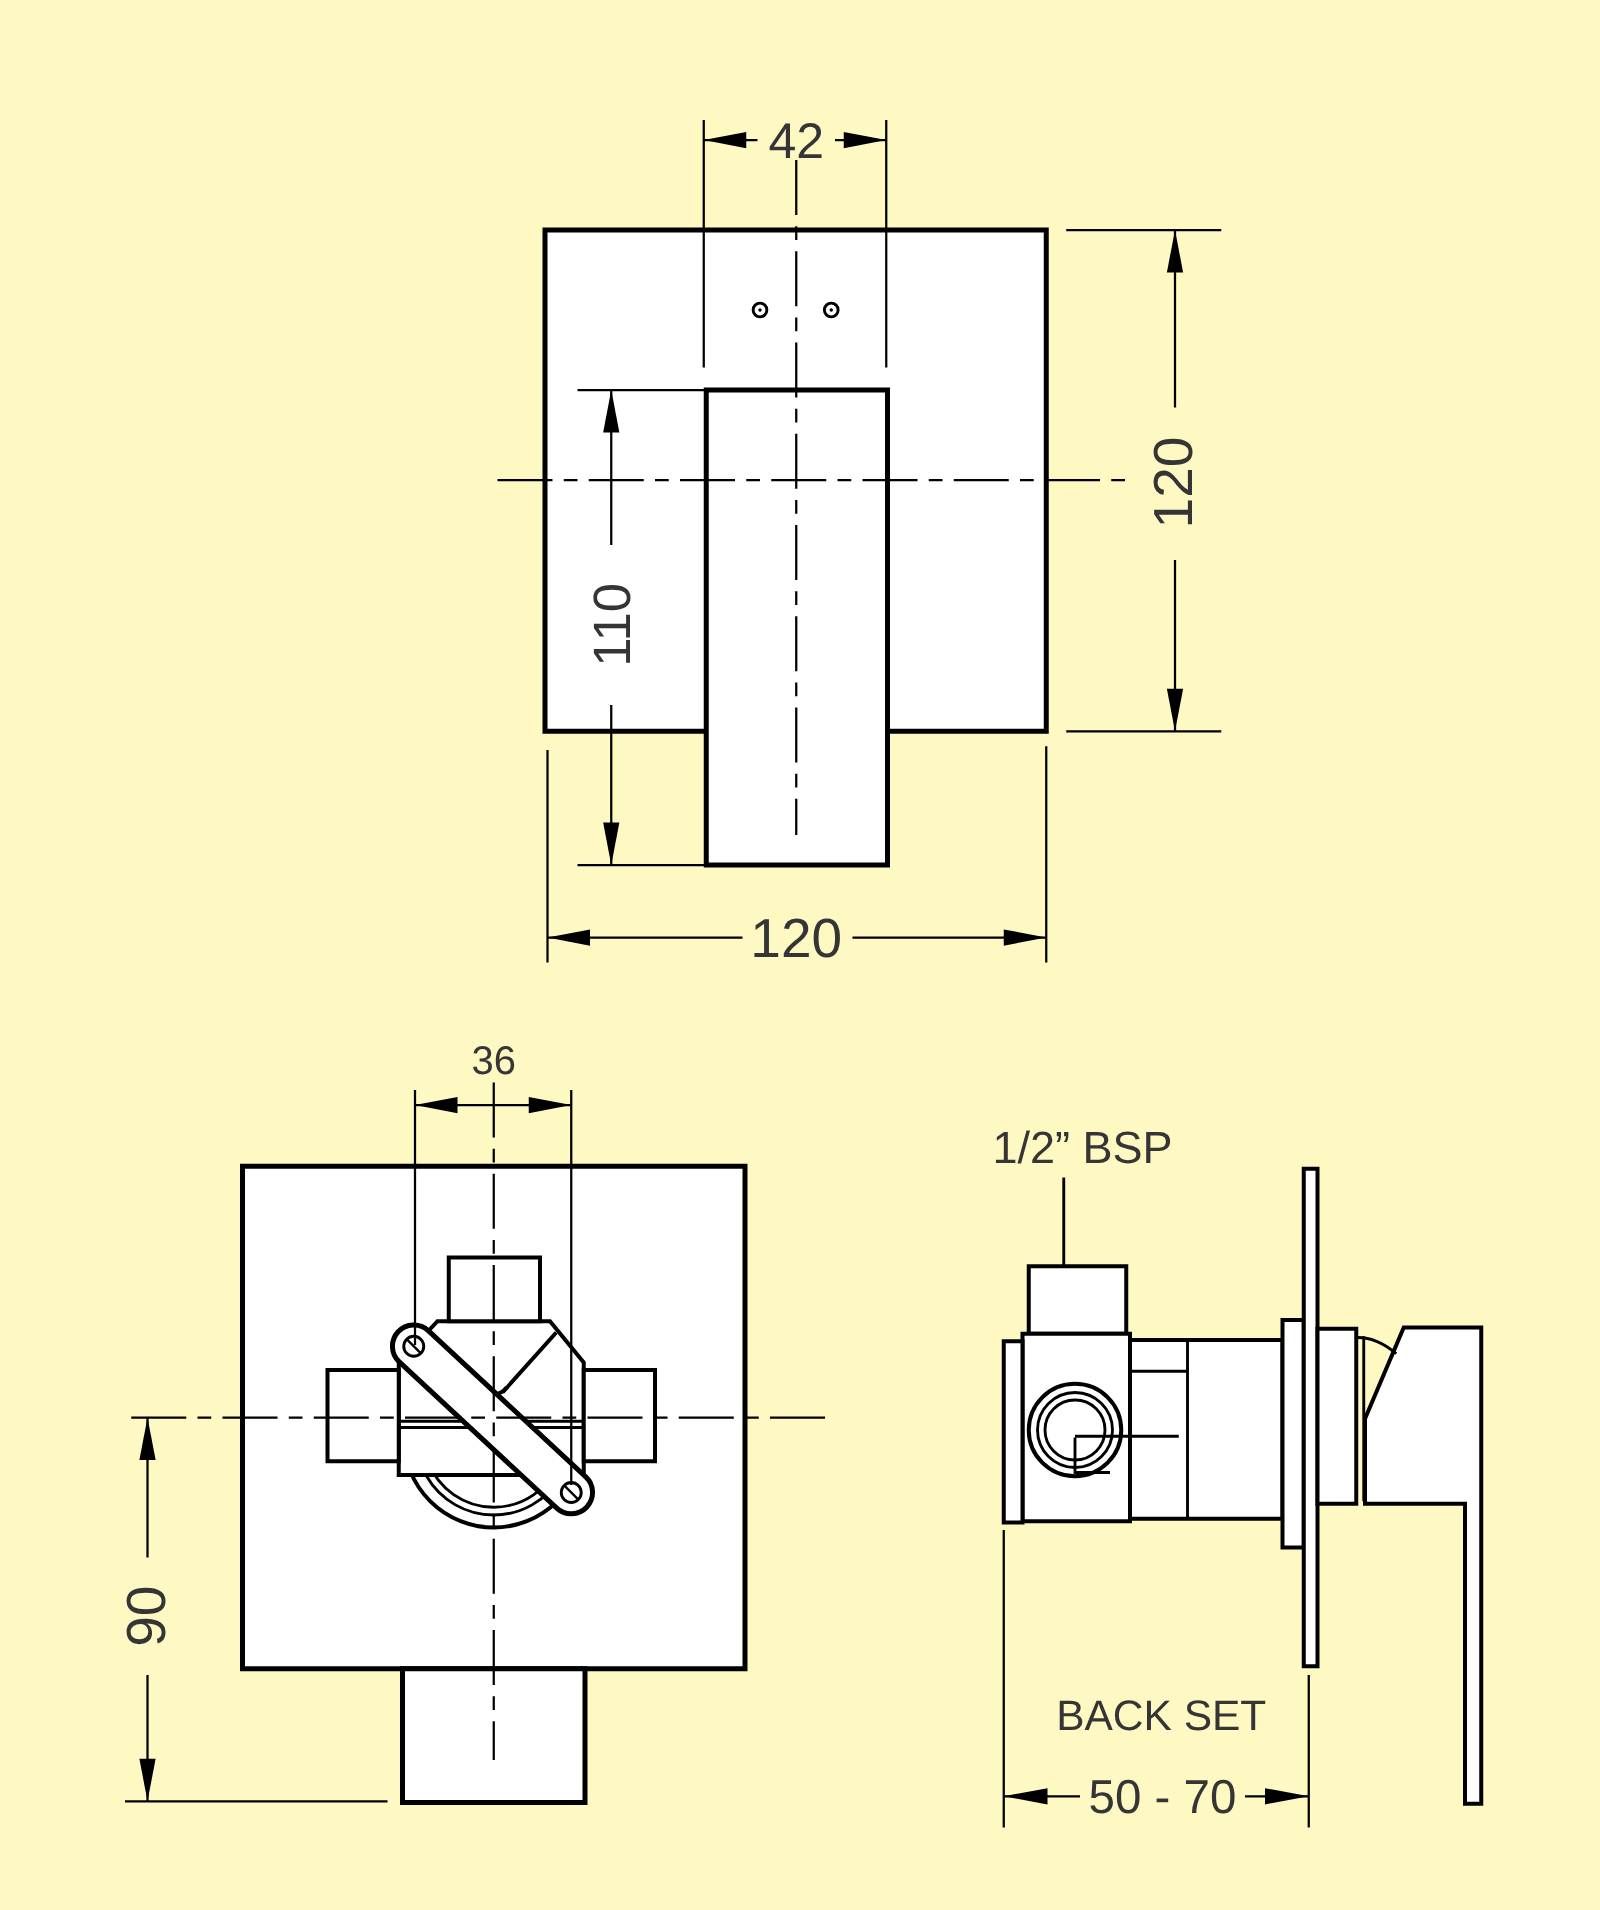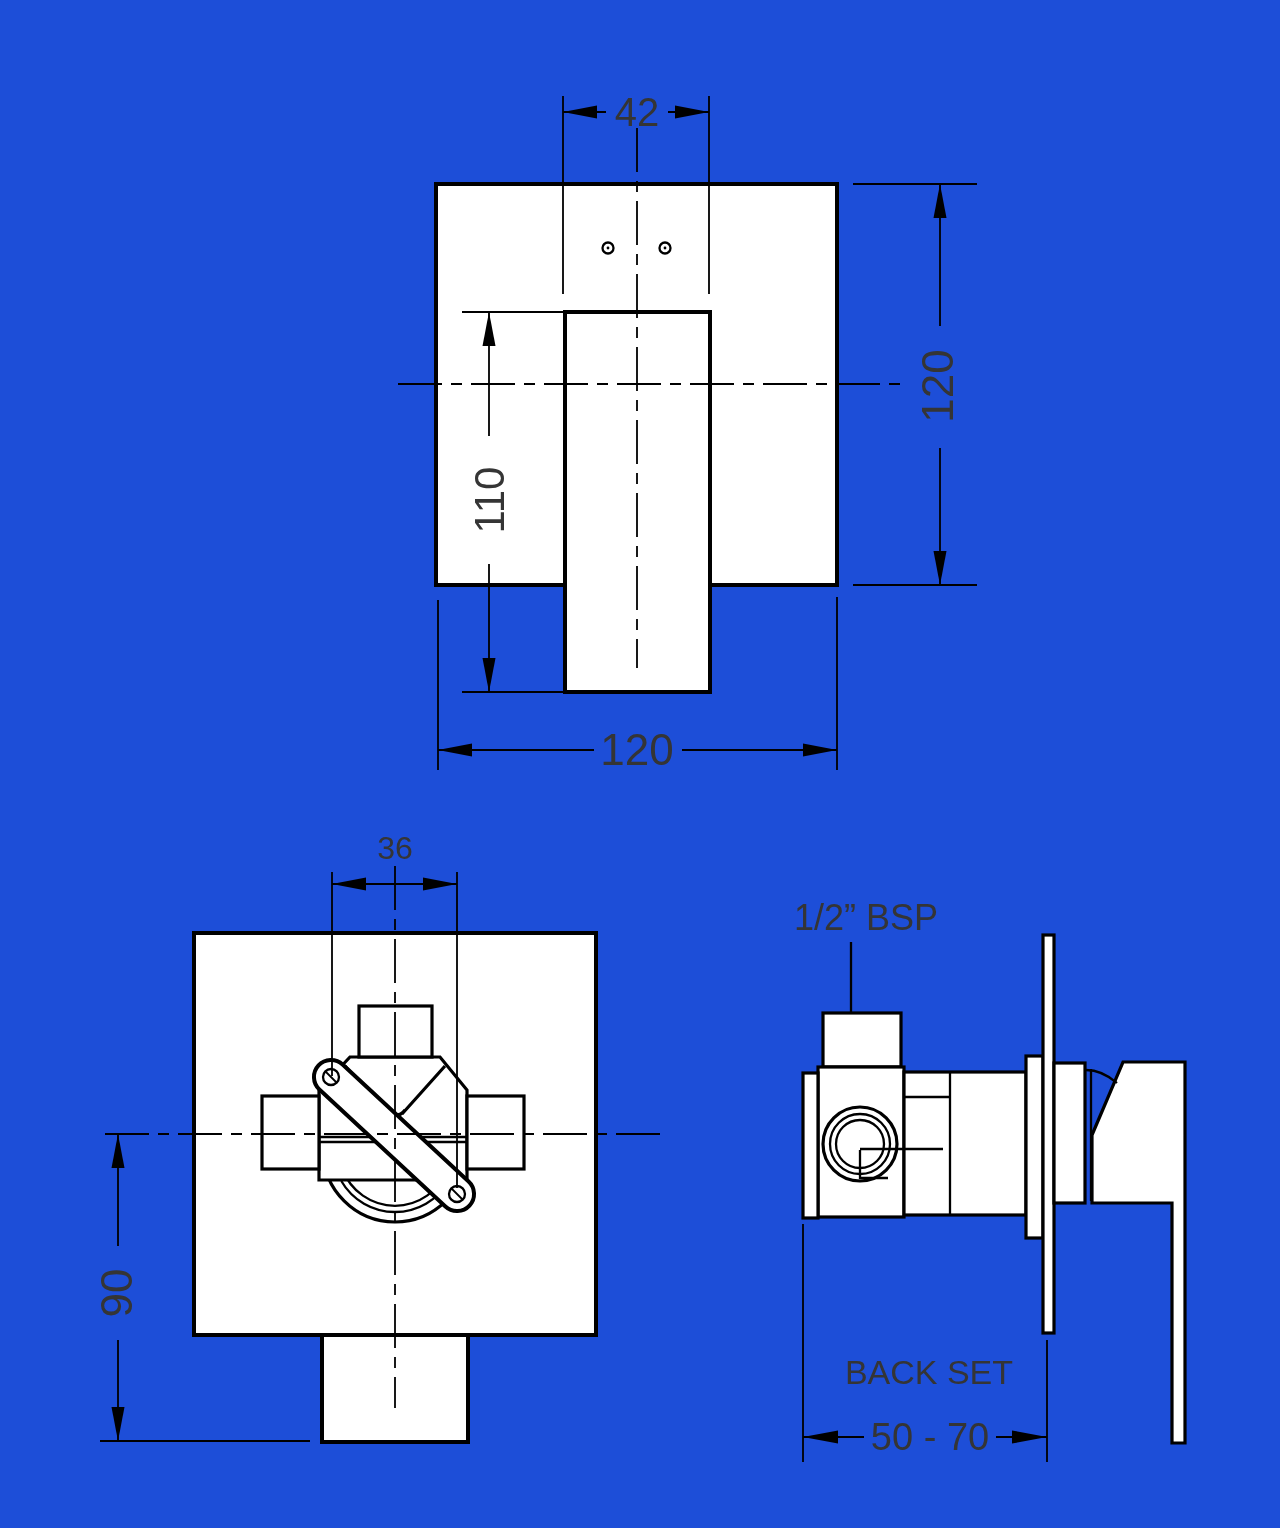--- a/index.html
+++ b/index.html
@@ -1,19 +1,19 @@
 <!DOCTYPE html>
 <html><head>
 <meta charset="utf-8">
 <style>
   html,body{margin:0;padding:0;background:#ffffff;}
   .sheet{
     position:relative;
     width:1280px;height:1528px;
-    background:#1d4ed8;
+    background:#fef9c3;
     font-family:"Liberation Sans", sans-serif;
     overflow:hidden;
   }
   svg{display:block;}
   text{
     fill:#353535;
     font-family:"Liberation Sans", sans-serif;
   }
   .thick-f{stroke:#000;stroke-width:4;fill:#fff;}
   .med{stroke:#000;stroke-width:3.2;fill:none;}

